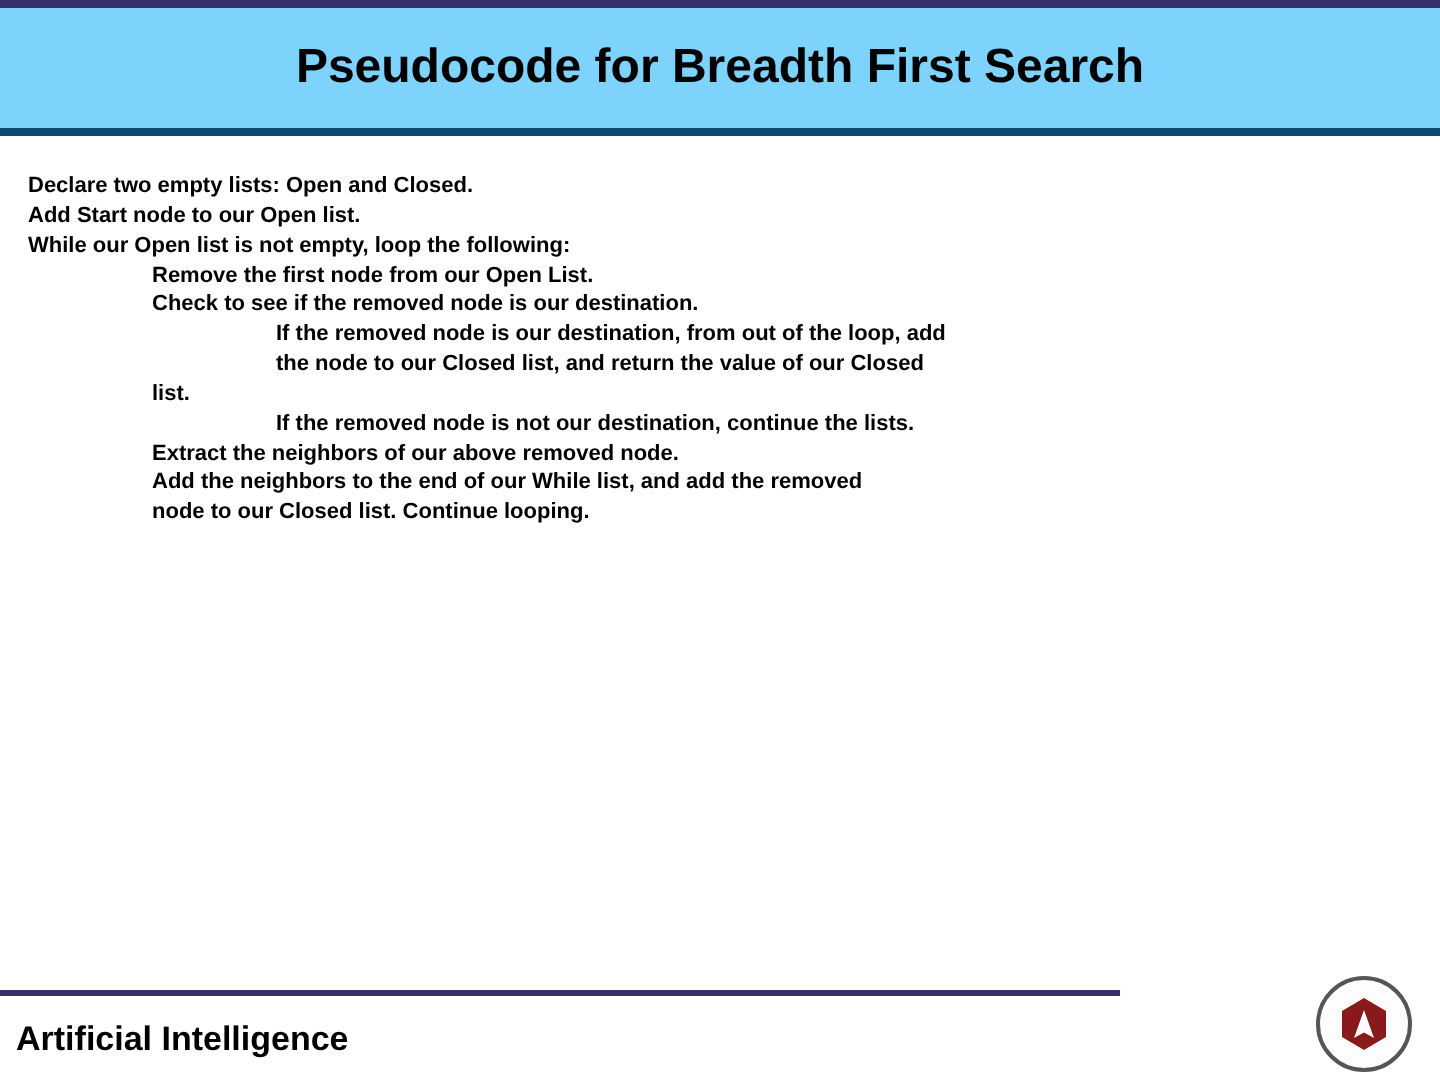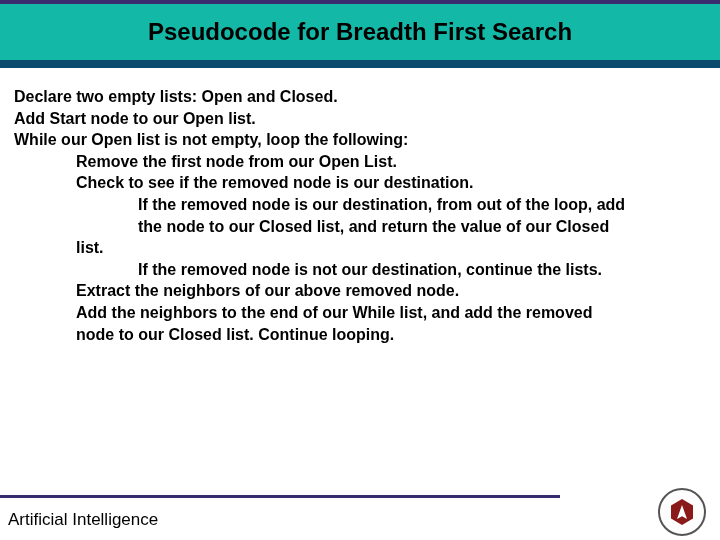--- a/index.html
+++ b/index.html
@@ -5,49 +5,50 @@
   * { margin: 0; padding: 0; box-sizing: border-box; }
   body {
     width: 720px;
     height: 540px;
     background: #ffffff;
     font-family: Arial, Helvetica, sans-serif;
     position: relative;
     overflow: hidden;
   }
   .title-bar {
-    background: #14b8a6;
+    background: #7dd3fc;
     border-top: 4px solid #3a2d6e;
-    border-bottom: 8px solid #0c4a6e;
+    border-bottom: 4px solid #0c4a6e;
     height: 68px;
     display: flex;
     align-items: center;
     justify-content: center;
   }
   .title-bar h1 {
     color: #000;
     font-size: 24px;
     font-weight: bold;
   }
   .content {
     padding: 18px 14px 0 14px;
-    font-size: 16px;
+    font-size: 11px;
     color: #000;
     font-weight: bold;
     line-height: 1.35;
   }
   .lvl0 { margin-left: 0; }
   .lvl1 { margin-left: 62px; }
   .lvl2 { margin-left: 124px; }
   .footer {
     position: absolute;
     bottom: 0;
     left: 0;
     right: 0;
     height: 56px;
+    font-weight: bold;
   }
   .footer-line {
     position: absolute;
     left: 0;
     bottom: 42px;
     width: 560px;
     height: 3px;
     background: #3a2d6e;
   }
   .footer-text {

